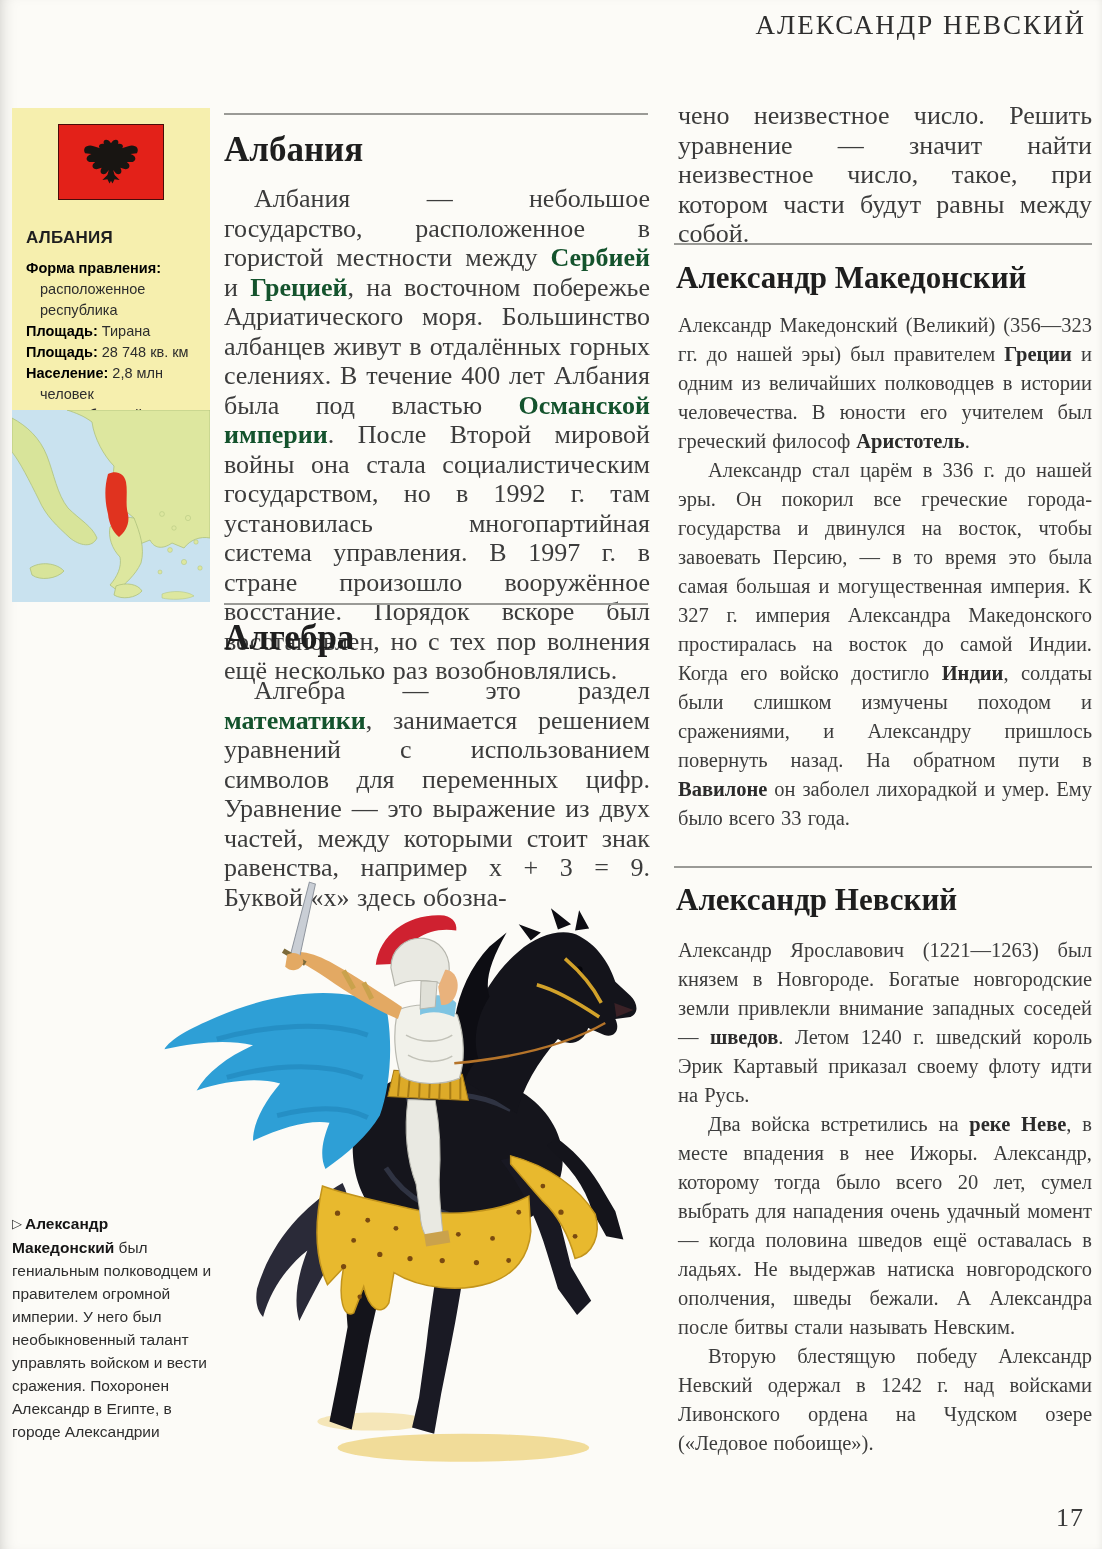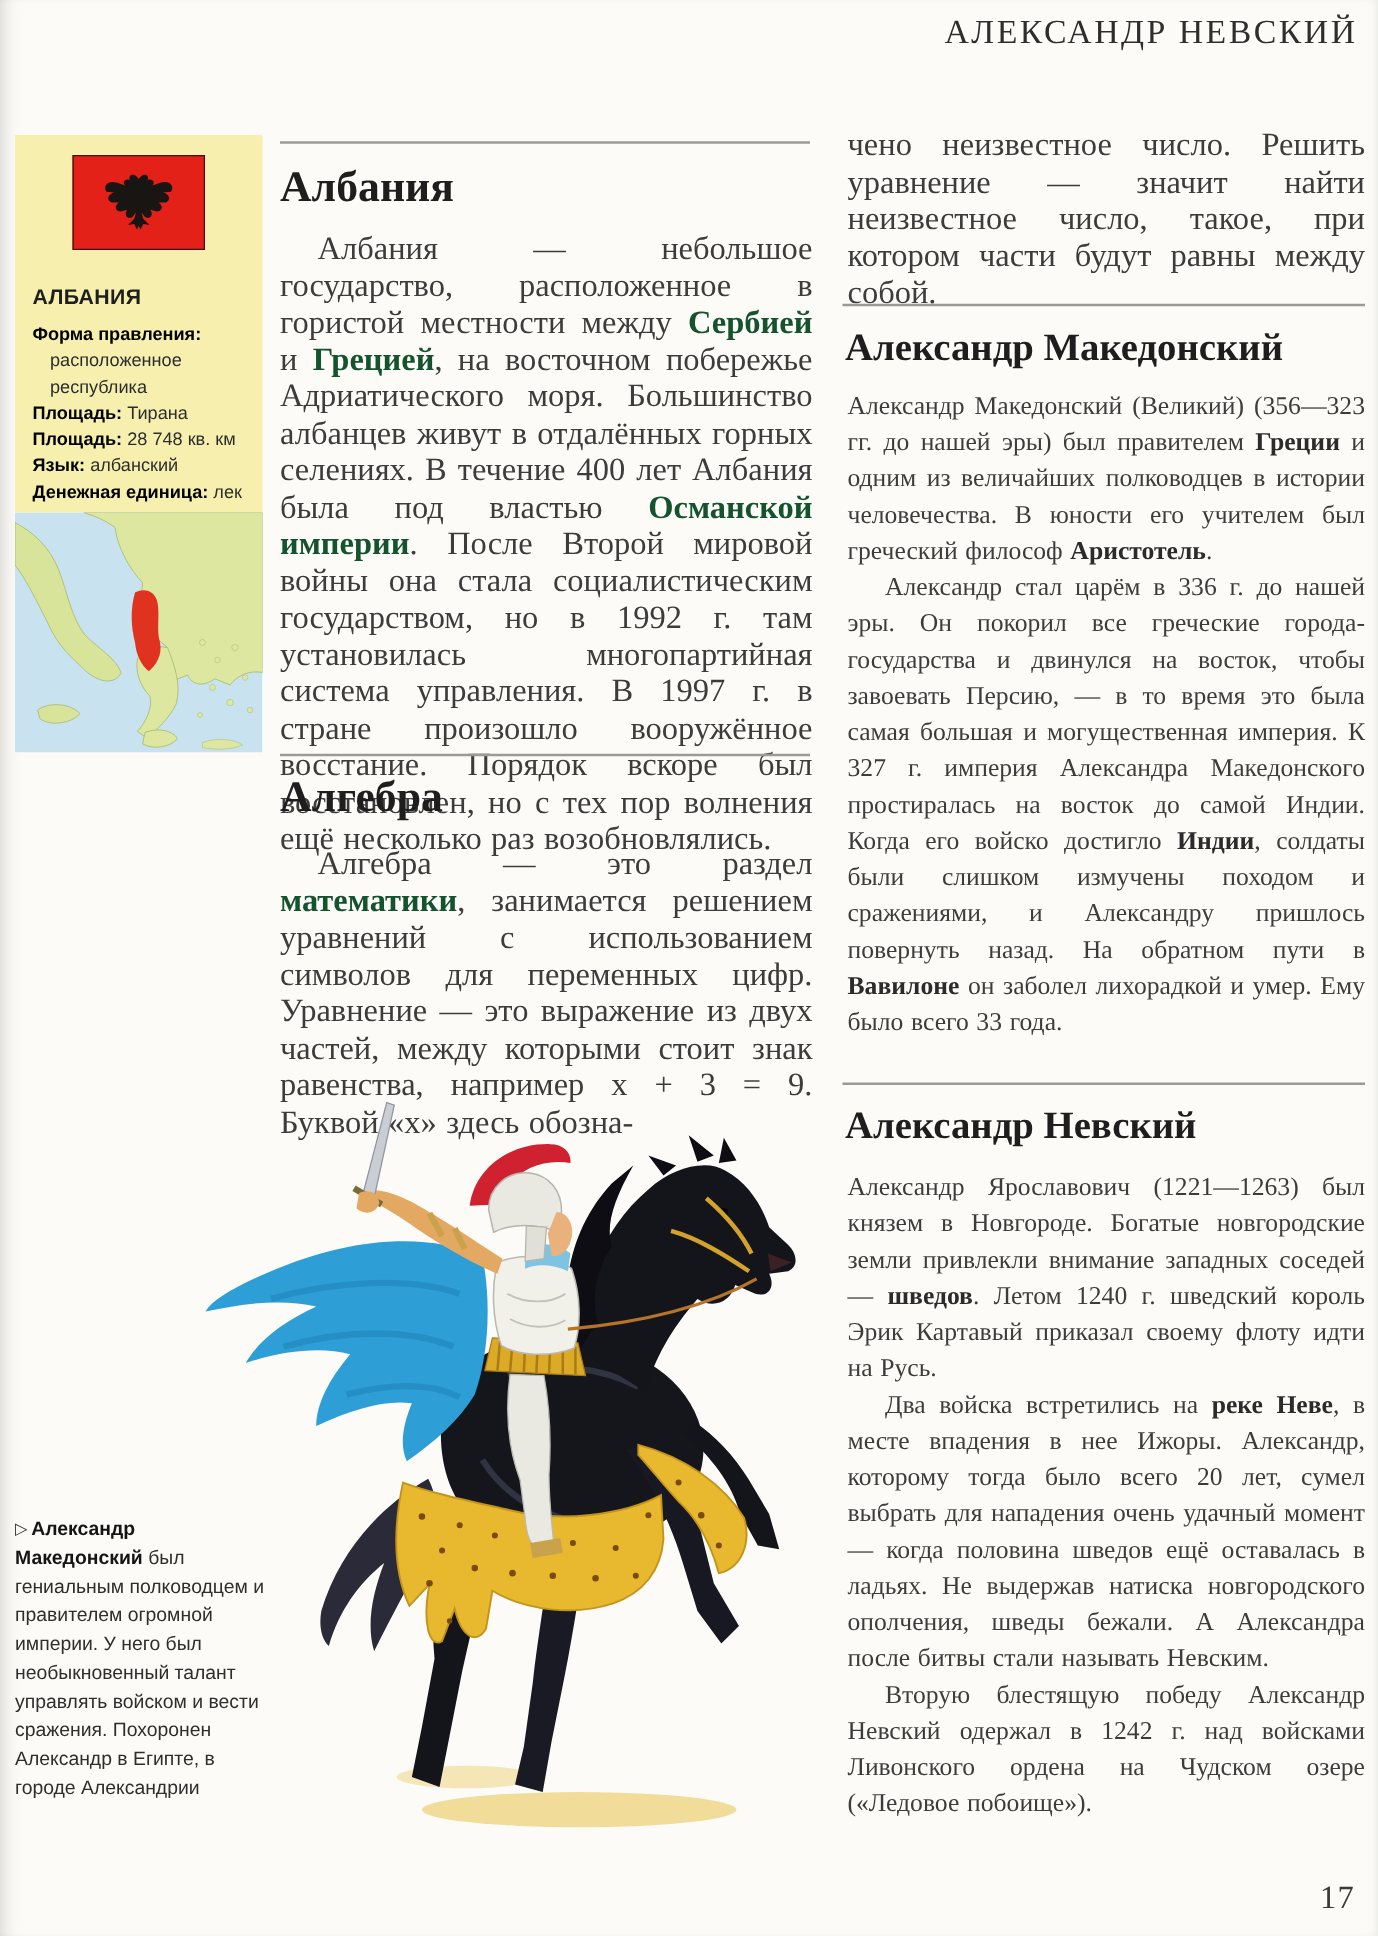--- a/index.html
+++ b/index.html
@@ -88,20 +88,21 @@
     <div class="flag">
       <svg width="72" height="58" viewBox="0 0 100 80">
         <path fill="#181512" d="M50 14 C46 7 38 8 40 15 C35 13 31 18 35 21 L26 18 C16 15 10 21 14 28 L23 29 C15 31 14 38 20 40 L28 40 C22 44 24 50 30 50 L37 48 C33 55 38 59 43 56 L47 51 L45 58 L38 65 L45 64 L48 70 L50 66 L52 70 L55 64 L62 65 L55 58 L53 51 L57 56 C62 59 67 55 63 48 L70 50 C76 50 78 44 72 40 L80 40 C86 38 85 31 77 29 L86 28 C90 21 84 15 74 18 L65 21 C69 18 65 13 60 15 C62 8 54 7 50 14 Z"></path>
       </svg>
     </div>
     <div class="infobox-title">АЛБАНИЯ</div>
     <div class="infobox-fields">
       <div class="field"><span class="fl">Форма правления:</span> <span>расположенное республика</span></div>
       <div class="field"><span class="fl">Площадь:</span> <span>Тирана</span></div>
       <div class="field"><span class="fl">Площадь:</span> <span>28 748 кв. км</span></div>
+      <div class="field"><span class="fl">Население:</span> <span>2,8 млн человек</span></div>
       <div class="field"><span class="fl">Язык:</span> <span>албанский</span></div>
       <div class="field"><span class="fl">Денежная единица:</span> <span>лек</span></div>
     </div>
   </aside>
 
   <div class="map">
     <svg width="198" height="192" viewBox="0 0 198 192">
       <rect x="0" y="0" width="198" height="192" fill="#c9e2ef"></rect>
 
       <path fill="#dde79f" stroke="#aec27c" stroke-width="0.8" d="M55 0 L198 0 L198 128 C188 126 178 130 172 138 L160 133 C150 140 142 138 138 130 L128 134 C120 128 118 118 122 108 L110 98 C104 86 100 70 102 56 C92 46 82 28 80 12 C72 6 64 3 55 0 Z"></path>

